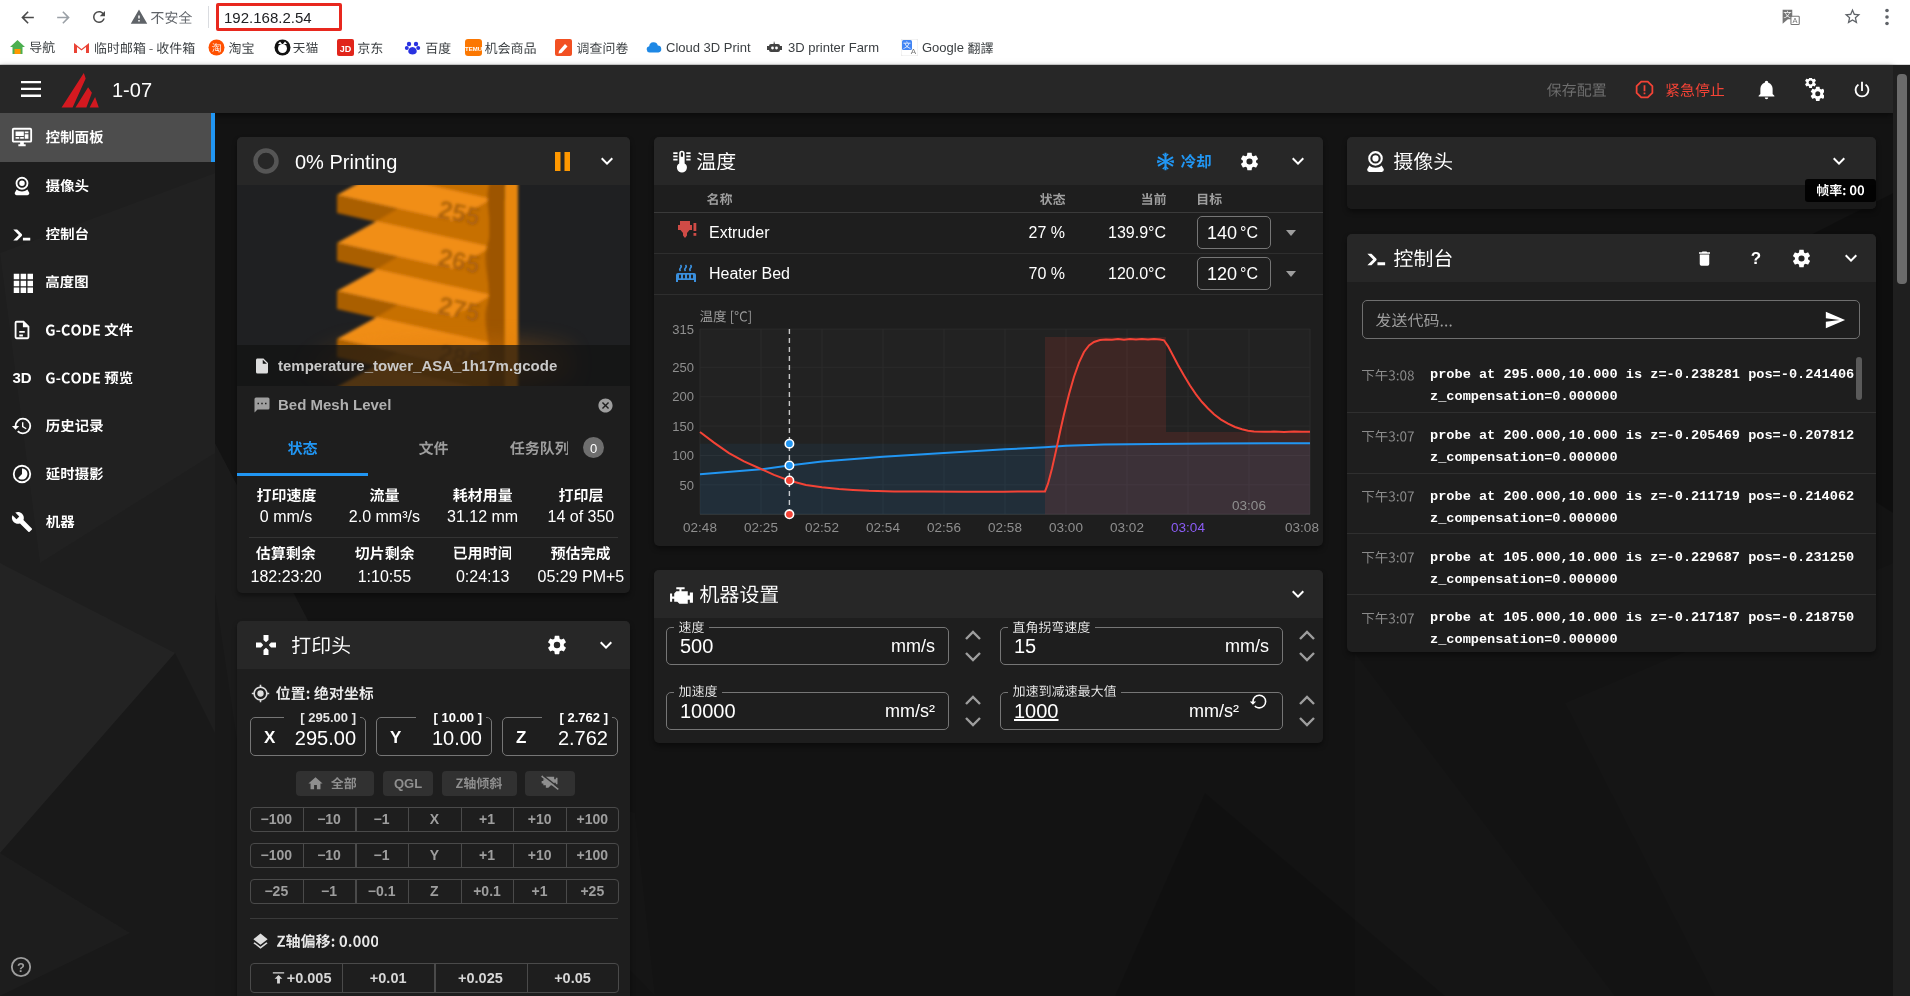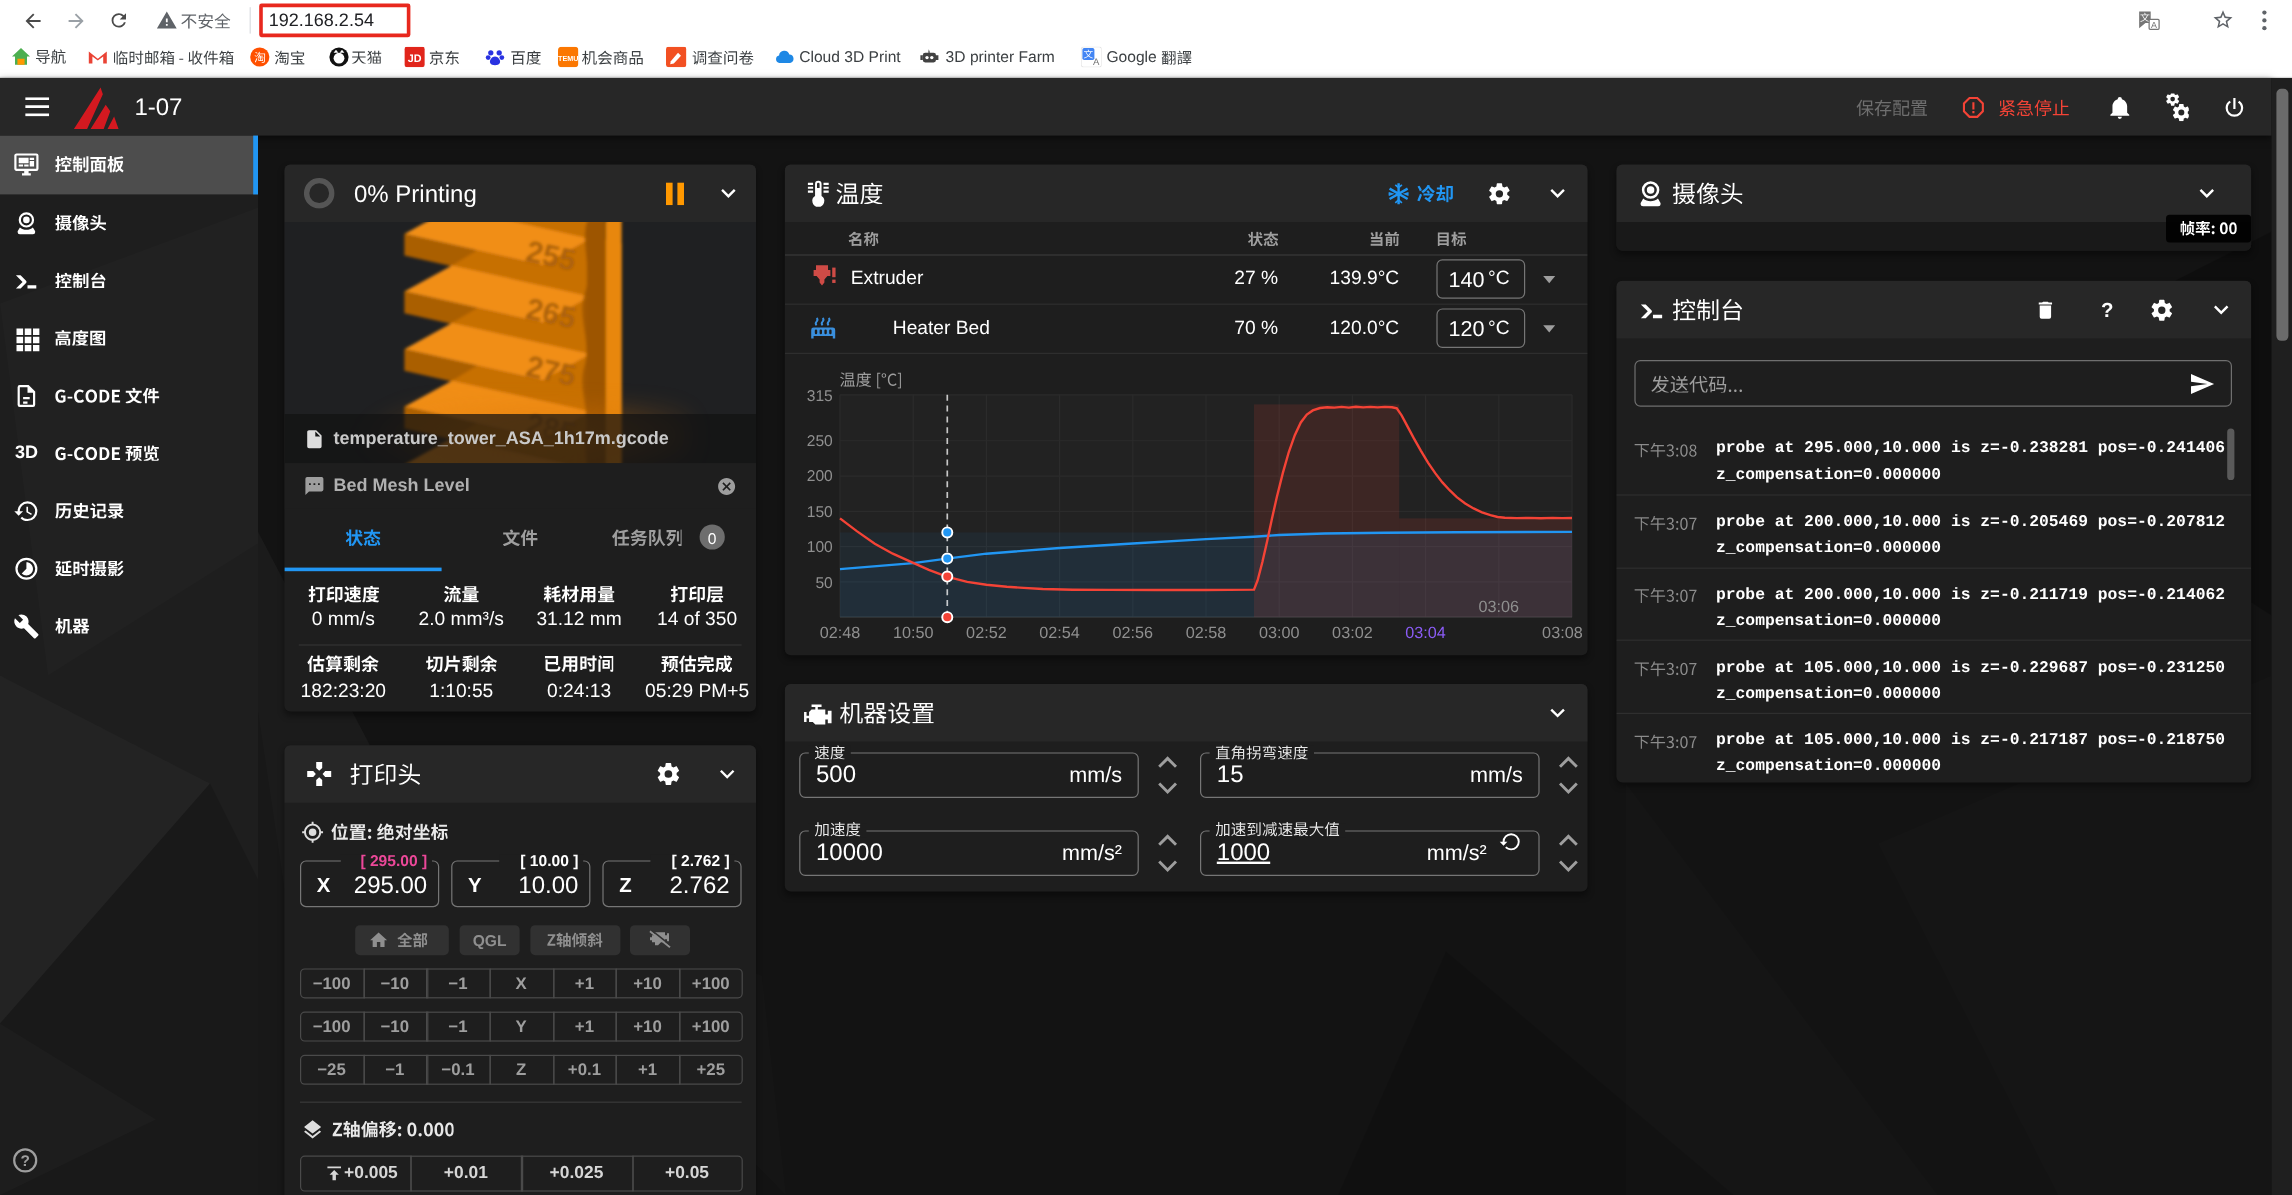--- a/index.html
+++ b/index.html
@@ -372,21 +372,21 @@
         <path d="M7.41,8.58L12,13.17L16.59,8.58L18,10L12,16L6,10L7.41,8.58Z" fill="#fff"></path>
       </svg>
       <svg style="position:absolute;left:14.0px;top:62.5px" width="19" height="19" viewBox="0 0 24 24">
         <path d="M12,8A4,4 0 0,1 16,12A4,4 0 0,1 12,16A4,4 0 0,1 8,12A4,4 0 0,1 12,8M3.05,13H1V11H3.05C3.5,6.83 6.83,3.5 11,3.05V1H13V3.05C17.17,3.5 20.5,6.83 20.95,11H23V13H20.95C20.5,17.17 17.17,20.5 13,20.95V23H11V20.95C6.83,20.5 3.5,17.17 3.05,13M12,5A7,7 0 0,0 5,12A7,7 0 0,0 12,19A7,7 0 0,0 19,12A7,7 0 0,0 12,5Z" fill="#ddd"></path>
       </svg>
       <div style="position:absolute;left:39.0px;top:64.9px;line-height:0"><svg width="97.4" height="14.3" viewBox="0.4 -13.0 97.4 14.3">
           <path d="M6.3 -7.6C6.7 -5.6 7.1 -3.0 7.2 -1.4L9.0 -1.9C8.8 -3.4 8.4 -6.0 7.9 -8.0ZM8.3 -12.5C8.5 -11.8 8.8 -10.9 9.0 -10.2H5.4V-8.5H13.8V-10.2H9.2L10.8 -10.7C10.6 -11.3 10.3 -12.2 10.0 -13.0ZM4.9 -1.0V0.8H14.3V-1.0H11.8C12.3 -2.9 12.9 -5.5 13.2 -7.8L11.4 -8.1C11.2 -5.9 10.7 -3.0 10.1 -1.0ZM3.9 -12.7C3.1 -10.5 1.8 -8.4 0.4 -7.0C0.8 -6.6 1.2 -5.6 1.4 -5.2C1.7 -5.5 2.1 -5.9 2.4 -6.3V1.3H4.2V-9.1C4.7 -10.1 5.2 -11.1 5.6 -12.2Z M25.0 -11.0H26.7V-10.1H25.0ZM21.6 -11.0H23.3V-10.1H21.6ZM18.3 -11.0H20.0V-10.1H18.3ZM17.5 -6.4V-0.3H15.8V0.9H29.3V-0.3H27.4V-6.4H22.9L23.0 -7.0H28.8V-8.3H23.2L23.3 -8.9H28.5V-12.2H16.6V-8.9H21.5L21.4 -8.3H16.0V-7.0H21.3L21.2 -6.4ZM19.2 -0.3V-0.9H25.7V-0.3ZM19.2 -3.9H25.7V-3.3H19.2ZM19.2 -4.8V-5.3H25.7V-4.8ZM19.2 -2.4H25.7V-1.8H19.2Z M32.4 -5.5C33.2 -5.5 33.8 -6.1 33.8 -6.9C33.8 -7.7 33.2 -8.4 32.4 -8.4C31.6 -8.4 31.1 -7.7 31.1 -6.9C31.1 -6.1 31.6 -5.5 32.4 -5.5ZM32.4 0.2C33.2 0.2 33.8 -0.4 33.8 -1.2C33.8 -2.1 33.2 -2.7 32.4 -2.7C31.6 -2.7 31.1 -2.1 31.1 -1.2C31.1 -0.4 31.6 0.2 32.4 0.2Z M38.7 -1.0 39.0 0.7C40.6 0.3 42.6 -0.2 44.4 -0.7L44.3 -2.2C42.2 -1.7 40.1 -1.3 38.7 -1.0ZM46.5 -12.9C46.0 -11.4 45.1 -10.0 44.1 -9.0L43.0 -9.6C42.7 -9.1 42.5 -8.6 42.2 -8.1L40.9 -8.1C41.7 -9.3 42.5 -10.7 43.1 -12.1L41.5 -12.9C40.9 -11.1 39.9 -9.2 39.5 -8.7C39.2 -8.2 38.9 -7.9 38.6 -7.8C38.8 -7.4 39.1 -6.5 39.2 -6.2C39.4 -6.3 39.8 -6.4 41.1 -6.6C40.6 -5.8 40.2 -5.3 39.9 -5.0C39.4 -4.5 39.1 -4.1 38.7 -4.0C38.9 -3.6 39.1 -2.9 39.2 -2.5C39.6 -2.8 40.3 -2.9 44.1 -3.7C44.1 -4.0 44.1 -4.7 44.2 -5.2L41.6 -4.7C42.5 -5.8 43.3 -7.0 44.1 -8.2C44.3 -8.0 44.6 -7.8 44.8 -7.6V-1.3C44.8 0.6 45.4 1.1 47.3 1.1C47.7 1.1 49.9 1.1 50.4 1.1C52.1 1.1 52.6 0.4 52.8 -1.7C52.3 -1.8 51.6 -2.1 51.2 -2.3C51.1 -0.8 51.0 -0.4 50.2 -0.4C49.7 -0.4 47.9 -0.4 47.5 -0.4C46.6 -0.4 46.4 -0.6 46.4 -1.3V-3.3H52.0V-8.4H50.0C50.5 -9.1 51.1 -9.9 51.5 -10.7L50.4 -11.5L50.0 -11.4H47.7C47.9 -11.7 48.1 -12.0 48.2 -12.4ZM47.6 -6.9V-4.8H46.4V-6.9ZM49.2 -6.9H50.4V-4.8H49.2ZM49.1 -9.8C48.8 -9.3 48.5 -8.8 48.3 -8.4L48.3 -8.4H45.9C46.2 -8.8 46.6 -9.3 46.9 -9.8Z M60.5 -5.8C61.1 -4.8 61.8 -3.4 62.0 -2.5L63.6 -3.3C63.3 -4.2 62.6 -5.5 61.9 -6.5ZM54.2 -6.6C55.1 -5.9 56.0 -5.0 56.9 -4.0C56.1 -2.4 55.0 -1.0 53.8 -0.1C54.2 0.2 54.8 0.9 55.0 1.3C56.3 0.3 57.4 -0.9 58.2 -2.5C58.8 -1.8 59.3 -1.1 59.6 -0.5L61.0 -1.9C60.5 -2.6 59.9 -3.5 59.0 -4.4C59.7 -6.2 60.1 -8.3 60.4 -10.7L59.2 -11.0L58.9 -10.9H54.3V-9.2H58.4C58.2 -8.0 58.0 -6.9 57.6 -5.9C56.9 -6.6 56.2 -7.2 55.5 -7.8ZM64.4 -12.8V-9.4H60.6V-7.7H64.4V-0.9C64.4 -0.6 64.3 -0.6 64.0 -0.6C63.8 -0.6 63.0 -0.6 62.1 -0.6C62.4 -0.1 62.6 0.8 62.7 1.3C63.9 1.3 64.8 1.3 65.4 0.9C66.0 0.6 66.2 0.1 66.2 -0.9V-7.7H67.8V-9.4H66.2V-12.8Z M78.9 -12.1C78.6 -10.1 77.8 -8.4 76.7 -7.2V-12.6H74.8V-4.7H70.1V-3.0H74.8V-0.9H69.0V0.8H82.7V-0.9H76.7V-3.0H81.5V-4.7H76.7V-6.4C77.0 -6.1 77.4 -5.7 77.6 -5.5C78.2 -6.1 78.8 -6.8 79.3 -7.7C80.1 -6.8 81.0 -5.9 81.5 -5.2L82.7 -6.6C82.1 -7.3 81.0 -8.4 80.0 -9.3C80.3 -10.0 80.5 -10.9 80.7 -11.7ZM71.5 -12.1C71.1 -9.8 70.2 -7.7 68.7 -6.5C69.1 -6.2 69.8 -5.6 70.1 -5.2C70.8 -5.9 71.5 -6.8 72.0 -7.8C72.6 -7.1 73.2 -6.4 73.5 -5.8L74.8 -7.2C74.3 -7.8 73.4 -8.7 72.7 -9.5C72.9 -10.2 73.1 -11.0 73.3 -11.8Z M90.3 -11.8V-10.1H96.9V-11.8ZM94.9 -4.7C95.5 -3.2 96.1 -1.2 96.3 0.1L97.9 -0.5C97.7 -1.8 97.0 -3.7 96.4 -5.2ZM90.3 -5.2C89.9 -3.6 89.3 -2.0 88.5 -0.9C88.9 -0.8 89.6 -0.3 89.9 -0.0C90.7 -1.2 91.4 -3.0 91.9 -4.8ZM89.6 -8.2V-6.6H92.5V-0.8C92.5 -0.6 92.5 -0.6 92.3 -0.6C92.1 -0.6 91.5 -0.6 90.9 -0.6C91.1 -0.1 91.3 0.7 91.4 1.3C92.4 1.3 93.1 1.2 93.7 0.9C94.2 0.6 94.4 0.1 94.4 -0.8V-6.6H97.7V-8.2ZM85.9 -12.8V-9.8H83.8V-8.1H85.5C85.1 -6.4 84.4 -4.5 83.5 -3.4C83.8 -2.9 84.3 -2.1 84.4 -1.6C85.0 -2.4 85.5 -3.6 85.9 -4.8V1.3H87.7V-5.8C88.1 -5.1 88.5 -4.4 88.7 -4.0L89.6 -5.4C89.4 -5.8 88.1 -7.3 87.7 -7.8V-8.1H89.4V-9.8H87.7V-12.8Z" fill="#e8e8e8"></path>
         </svg></div>
       <div style="position:absolute;left:13.0px;top:96.0px;width:116.0px;height:39.0px;border:1.3px solid #767676;border-radius:5px"></div>
       <div style="position:absolute;left:46.6px;top:91.0px;width:76.4px;height:10.0px;background:#1e1e1e"></div>
-      <div style="position:absolute;left:119.0px;top:89.7px;font:700 13px 'Liberation Sans',sans-serif;color:#ec4899;line-height:13px;white-space:nowrap;transform:translateX(-100%);">[ 295.00 ]</div>
+      <div style="position:absolute;left:119.0px;top:89.7px;font:700 13px 'Liberation Sans',sans-serif;color:#e5e5e5;line-height:13px;white-space:nowrap;transform:translateX(-100%);">[ 295.00 ]</div>
       <div style="position:absolute;left:27.0px;top:107.7px;font:700 17px 'Liberation Sans',sans-serif;color:#fff;line-height:17px;white-space:nowrap;">X</div>
       <div style="position:absolute;left:119.0px;top:106.8px;font:400 20px 'Liberation Sans',sans-serif;color:#fff;line-height:20px;white-space:nowrap;transform:translateX(-100%);">295.00</div>
       <div style="position:absolute;left:139.0px;top:96.0px;width:116.0px;height:39.0px;border:1.3px solid #767676;border-radius:5px"></div>
       <div style="position:absolute;left:179.4px;top:91.0px;width:69.6px;height:10.0px;background:#1e1e1e"></div>
       <div style="position:absolute;left:245.0px;top:89.7px;font:700 13px 'Liberation Sans',sans-serif;color:#ffffff;line-height:13px;white-space:nowrap;transform:translateX(-100%);">[ 10.00 ]</div>
       <div style="position:absolute;left:153.0px;top:107.7px;font:700 17px 'Liberation Sans',sans-serif;color:#fff;line-height:17px;white-space:nowrap;">Y</div>
       <div style="position:absolute;left:245.0px;top:106.8px;font:400 20px 'Liberation Sans',sans-serif;color:#fff;line-height:20px;white-space:nowrap;transform:translateX(-100%);">10.00</div>
       <div style="position:absolute;left:265.0px;top:96.0px;width:116.0px;height:39.0px;border:1.3px solid #767676;border-radius:5px"></div>
       <div style="position:absolute;left:305.4px;top:91.0px;width:69.6px;height:10.0px;background:#1e1e1e"></div>
       <div style="position:absolute;left:371.0px;top:89.7px;font:700 13px 'Liberation Sans',sans-serif;color:#fff;line-height:13px;white-space:nowrap;transform:translateX(-100%);">[ 2.762 ]</div>
@@ -521,21 +521,21 @@
       <div style="position:absolute;left:553.0px;top:86.7px;font:400 18px 'Liberation Sans',sans-serif;color:#fff;line-height:18px;white-space:nowrap;">140</div>
       <div style="position:absolute;left:604.0px;top:87.7px;font:400 16px 'Liberation Sans',sans-serif;color:#fff;line-height:16px;white-space:nowrap;transform:translateX(-100%);">°C</div>
       <svg style="position:absolute;left:630px;top:91px" width="14" height="10" viewBox="0 0 14 10">
         <path d="M2,2H12L7,8Z" fill="#9e9e9e"></path>
       </svg>
       <div style="position:absolute;left:0.0px;top:115.5px;width:669.0px;height:1.0px;background:#2e2e2e"></div>
       <svg style="position:absolute;left:20px;top:124px" width="24" height="24" viewBox="0 0 24 24">
         <path d="M2,21V14A2,2 0 0,1 4,12H20A2,2 0 0,1 22,14V21H20V19H4V21H2M6,13.5A1,1 0 0,0 5,14.5V16.5A1,1 0 0,0 7,16.5V14.5A1,1 0 0,0 6,13.5M10,13.5A1,1 0 0,0 9,14.5V16.5A1,1 0 0,0 11,16.5V14.5A1,1 0 0,0 10,13.5M14,13.5A1,1 0 0,0 13,14.5V16.5A1,1 0 0,0 15,16.5V14.5A1,1 0 0,0 14,13.5M18,13.5A1,1 0 0,0 17,14.5V16.5A1,1 0 0,0 19,16.5V14.5A1,1 0 0,0 18,13.5Z" fill="#3a8fdd"></path>
         <path d="M6.5,10 C5.5,9 5.5,8 6.5,7 C7.5,6 7.5,5 6.5,4 M11.5,10 C10.5,9 10.5,8 11.5,7 C12.5,6 12.5,5 11.5,4 M16.5,10 C15.5,9 15.5,8 16.5,7 C17.5,6 17.5,5 16.5,4" stroke="#3a8fdd" stroke-width="1.6" fill="none"></path>
       </svg>
-      <div style="position:absolute;left:55.0px;top:128.7px;font:400 16px 'Liberation Sans',sans-serif;color:#fff;line-height:16px;white-space:nowrap;margin-left:35px;">Heater Bed</div>
+      <div style="position:absolute;left:55.0px;top:128.7px;font:400 16px 'Liberation Sans',sans-serif;color:#fff;line-height:16px;white-space:nowrap;">Heater Bed</div>
       <div style="position:absolute;left:411.0px;top:128.7px;font:400 16px 'Liberation Sans',sans-serif;color:#fff;line-height:16px;white-space:nowrap;transform:translateX(-100%);">70 %</div>
       <div style="position:absolute;left:512.0px;top:128.7px;font:400 16px 'Liberation Sans',sans-serif;color:#fff;line-height:16px;white-space:nowrap;transform:translateX(-100%);">120.0°C</div>
       <div style="position:absolute;left:543.0px;top:120.0px;width:74.0px;height:33.0px;border:1.3px solid #767676;border-radius:5px"></div>
       <div style="position:absolute;left:553.0px;top:127.7px;font:400 18px 'Liberation Sans',sans-serif;color:#fff;line-height:18px;white-space:nowrap;">120</div>
       <div style="position:absolute;left:604.0px;top:128.7px;font:400 16px 'Liberation Sans',sans-serif;color:#fff;line-height:16px;white-space:nowrap;transform:translateX(-100%);">°C</div>
       <svg style="position:absolute;left:630px;top:132px" width="14" height="10" viewBox="0 0 14 10">
         <path d="M2,2H12L7,8Z" fill="#9e9e9e"></path>
       </svg>
       <div style="position:absolute;left:0.0px;top:156.5px;width:669.0px;height:1.0px;background:#2e2e2e"></div>
       <svg style="position:absolute;left:0;top:157px" width="669" height="252" viewBox="0 0 669 252">
@@ -570,21 +570,21 @@
         <circle cx="135.4" cy="186.5" r="4.2" fill="#f44336" stroke="#fff" stroke-width="1.6"></circle>
         <circle cx="135.4" cy="220.3" r="4.2" fill="#f44336" stroke="#fff" stroke-width="1.6"></circle>
       </svg>
       <div style="position:absolute;left:40.0px;top:185.8px;font:400 13px 'Liberation Sans',sans-serif;color:#8f8f8f;line-height:13px;white-space:nowrap;transform:translateX(-100%);">315</div>
       <div style="position:absolute;left:40.0px;top:224.0px;font:400 13px 'Liberation Sans',sans-serif;color:#8f8f8f;line-height:13px;white-space:nowrap;transform:translateX(-100%);">250</div>
       <div style="position:absolute;left:40.0px;top:253.4px;font:400 13px 'Liberation Sans',sans-serif;color:#8f8f8f;line-height:13px;white-space:nowrap;transform:translateX(-100%);">200</div>
       <div style="position:absolute;left:40.0px;top:282.8px;font:400 13px 'Liberation Sans',sans-serif;color:#8f8f8f;line-height:13px;white-space:nowrap;transform:translateX(-100%);">150</div>
       <div style="position:absolute;left:40.0px;top:312.2px;font:400 13px 'Liberation Sans',sans-serif;color:#8f8f8f;line-height:13px;white-space:nowrap;transform:translateX(-100%);">100</div>
       <div style="position:absolute;left:40.0px;top:341.6px;font:400 13px 'Liberation Sans',sans-serif;color:#8f8f8f;line-height:13px;white-space:nowrap;transform:translateX(-100%);">50</div>
       <div style="position:absolute;left:46.0px;top:384.4px;font:400 13.5px 'Liberation Sans',sans-serif;color:#8f8f8f;line-height:13.5px;white-space:nowrap;transform:translateX(-50%);">02:48</div>
-      <div style="position:absolute;left:107.0px;top:384.4px;font:400 13.5px 'Liberation Sans',sans-serif;color:#8f8f8f;line-height:13.5px;white-space:nowrap;transform:translateX(-50%);">10:50</div>
+      <div style="position:absolute;left:107.0px;top:384.4px;font:400 13.5px 'Liberation Sans',sans-serif;color:#8f8f8f;line-height:13.5px;white-space:nowrap;transform:translateX(-50%);">02:25</div>
       <div style="position:absolute;left:168.0px;top:384.4px;font:400 13.5px 'Liberation Sans',sans-serif;color:#8f8f8f;line-height:13.5px;white-space:nowrap;transform:translateX(-50%);">02:52</div>
       <div style="position:absolute;left:229.0px;top:384.4px;font:400 13.5px 'Liberation Sans',sans-serif;color:#8f8f8f;line-height:13.5px;white-space:nowrap;transform:translateX(-50%);">02:54</div>
       <div style="position:absolute;left:290.0px;top:384.4px;font:400 13.5px 'Liberation Sans',sans-serif;color:#8f8f8f;line-height:13.5px;white-space:nowrap;transform:translateX(-50%);">02:56</div>
       <div style="position:absolute;left:351.0px;top:384.4px;font:400 13.5px 'Liberation Sans',sans-serif;color:#8f8f8f;line-height:13.5px;white-space:nowrap;transform:translateX(-50%);">02:58</div>
       <div style="position:absolute;left:412.0px;top:384.4px;font:400 13.5px 'Liberation Sans',sans-serif;color:#8f8f8f;line-height:13.5px;white-space:nowrap;transform:translateX(-50%);text-align:center;">03:00</div>
       <div style="position:absolute;left:473.0px;top:384.4px;font:400 13.5px 'Liberation Sans',sans-serif;color:#8f8f8f;line-height:13.5px;white-space:nowrap;transform:translateX(-50%);">03:02</div>
       <div style="position:absolute;left:534.0px;top:384.4px;font:400 13.5px 'Liberation Sans',sans-serif;color:#8b5cf6;line-height:13.5px;white-space:nowrap;transform:translateX(-50%);">03:04</div>
       <div style="position:absolute;left:595.0px;top:362px;font:400 13.5px 'Liberation Sans',sans-serif;color:#8f8f8f;line-height:13.5px;white-space:nowrap;transform:translateX(-50%);">03:06</div>
       <div style="position:absolute;left:648.0px;top:384.4px;font:400 13.5px 'Liberation Sans',sans-serif;color:#8f8f8f;line-height:13.5px;white-space:nowrap;transform:translateX(-50%);">03:08</div>
       <div style="position:absolute;left:46.0px;top:173.1px;line-height:0"><svg width="50.8" height="13.7" viewBox="0.5 -11.4 50.8 13.7">

